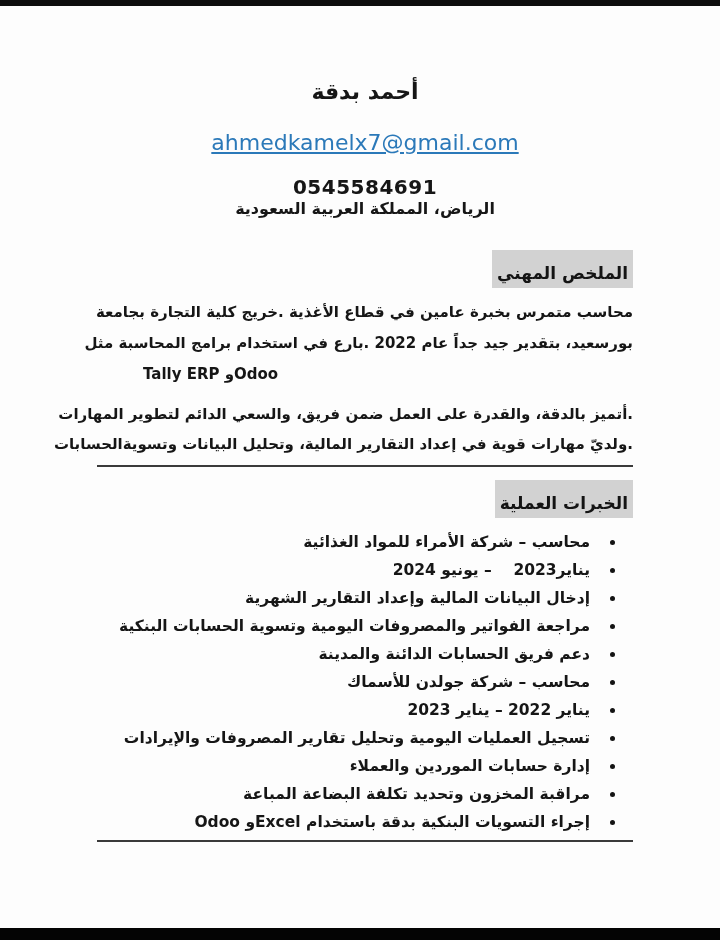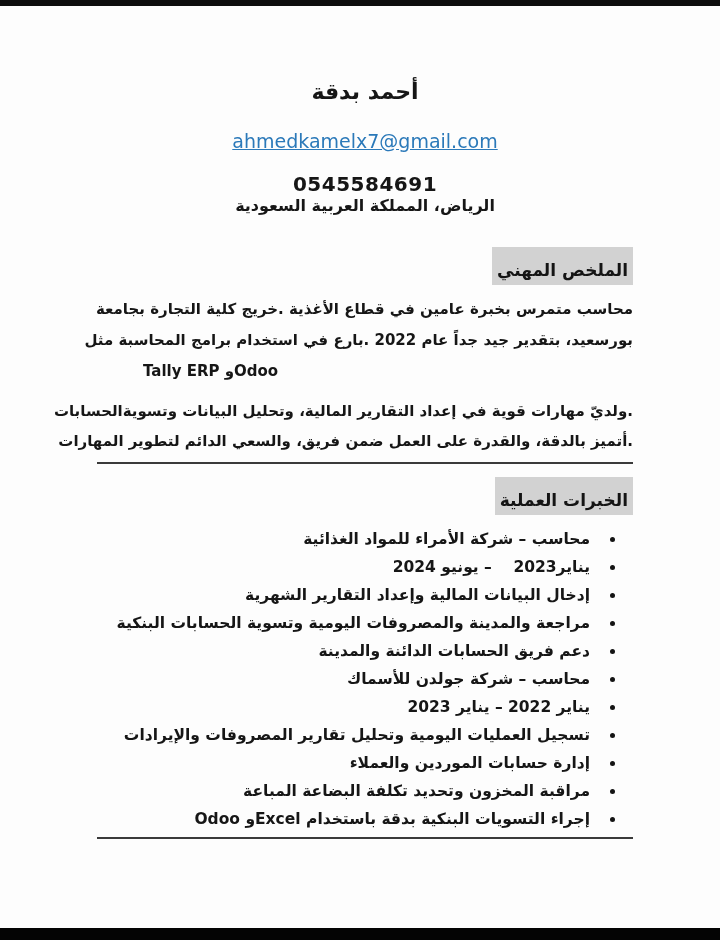--- a/index.html
+++ b/index.html
@@ -9,21 +9,21 @@
   }
   .frame-bar{position:absolute;left:0;right:0;background:#0e0e0e;}
   .frame-bar.top{top:0;height:6px;}
   .frame-bar.bottom{bottom:0;height:12px;background:#040404;}
   .content{
     position:absolute;left:97px;top:6px;width:536px;direction:rtl;text-align:right;
   }
   
   .hdr{text-align:center;}
   .name{margin-top:73px;font-size:22px;font-weight:700;}
-  .email-row{margin-top:26px;font-size:19px;text-align:center;}
+  .email-row{margin-top:26px;font-size:22px;text-align:center;}
   .email-link{color:#2b79b9;text-decoration:underline;direction:ltr;unicode-bidi:embed;cursor:pointer;}
   .phone{margin-top:20px;font-size:20px;font-weight:700;letter-spacing:.5px;direction:ltr;}
   .location{font-size:16px;font-weight:700;}
   
   .section-heading{
     display:inline-block;background:#d2d2d2;color:#141414;
     font-size:17px;font-weight:700;padding:13px 5px 4px;line-height:21px;
   }
   .h1{margin-top:32px;}
   .h2{margin-top:13px;}
@@ -66,22 +66,22 @@
     <span class="section-heading">الملخص المهني</span>
   </div>
 
   <div class="para para1">
     <div class="line">محاسب متمرس بخبرة عامين في قطاع الأغذية .خريج كلية التجارة بجامعة</div>
     <div class="line">بورسعيد، بتقدير جيد جداً عام 2022 .بارع في استخدام برامج المحاسبة مثل</div>
     <div class="line line-tools">Odooو Tally ERP</div>
   </div>
 
   <div class="para para2">
+    <div class="line">.أتميز بالدقة، والقدرة على العمل ضمن فريق، والسعي الدائم لتطوير المهارات</div>
     <div class="line">.ولديّ مهارات قوية في إعداد التقارير المالية، وتحليل البيانات وتسويةالحسابات</div>
-    <div class="line">.أتميز بالدقة، والقدرة على العمل ضمن فريق، والسعي الدائم لتطوير المهارات</div>
   </div>
 
   <div class="rule rule1"></div>
 
   <div class="h2">
     <span class="section-heading">الخبرات العملية</span>
   </div>
 
   <ul class="exp-list">
     <li>
@@ -91,21 +91,21 @@
     <li>
         <span class="dot"></span>
         <span class="li-text">يناير2023 &nbsp;&nbsp; – يونيو 2024</span>
       </li>
     <li>
         <span class="dot"></span>
         <span class="li-text">إدخال البيانات المالية وإعداد التقارير الشهرية</span>
       </li>
     <li>
         <span class="dot"></span>
-        <span class="li-text">مراجعة والمدينة والمصروفات اليومية وتسوية الحسابات البنكية</span>
+        <span class="li-text">مراجعة الفواتير والمصروفات اليومية وتسوية الحسابات البنكية</span>
       </li>
     <li>
         <span class="dot"></span>
         <span class="li-text">دعم فريق الحسابات الدائنة والمدينة</span>
       </li>
     <li>
         <span class="dot"></span>
         <span class="li-text">محاسب – شركة جولدن للأسماك</span>
       </li>
     <li>

